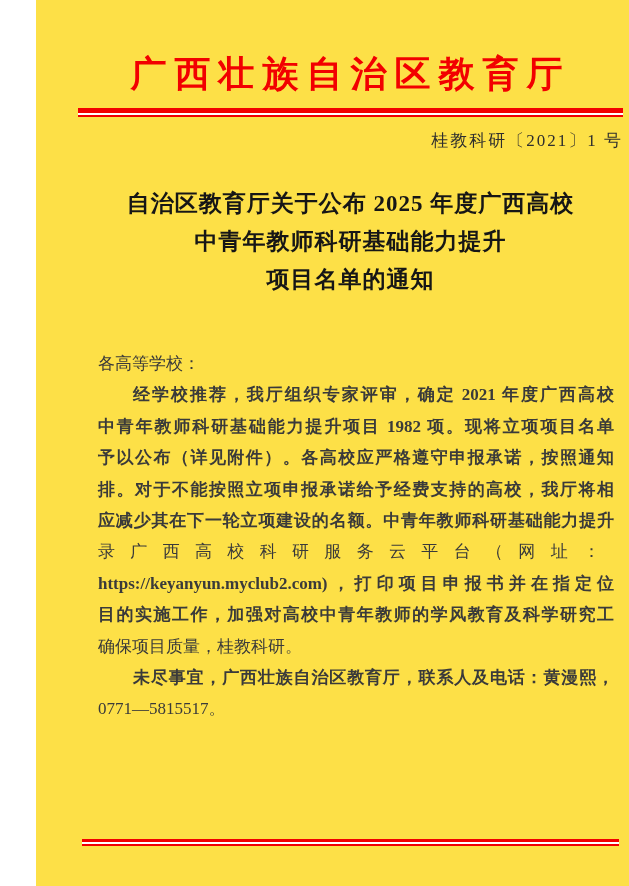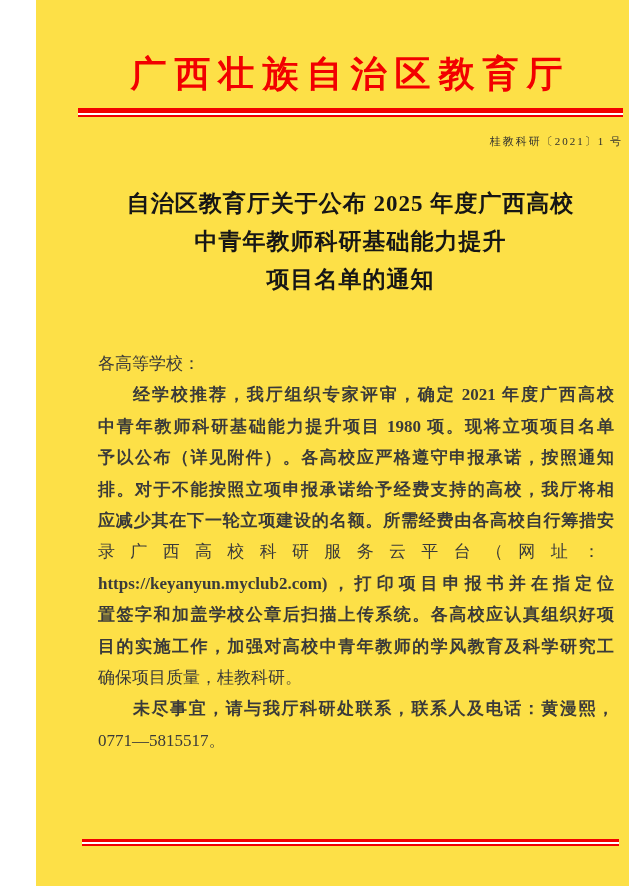--- a/index.html
+++ b/index.html
@@ -50,21 +50,21 @@
     background: #ffffff;
     border-top: 3px solid #f20000;
     border-bottom: 2px solid #f20000;
   }
   .doc-number {
     position: absolute;
     top: 129px;
     left: 42px;
     width: 545px;
     text-align: right;
-    font-size: 11px;
+    font-size: 17px;
     line-height: 24px;
     color: #2e2e2e;
     letter-spacing: 2px;
     white-space: nowrap;
   }
   .notice-title {
     position: absolute;
     top: 185px;
     left: 0;
     width: 629px;
@@ -115,29 +115,28 @@
   <div class="notice-title">
     <div>自治区教育厅关于公布 2025 年度广西高校</div>
     <div>中青年教师科研基础能力提升</div>
     <div>项目名单的通知</div>
   </div>
 
   <div class="body-block">
     <div class="ln">各高等学校：</div>
 
     <div class="ln j ind">经学校推荐，我厅组织专家评审，确定 2021 年度广西高校</div>
-    <div class="ln j">中青年教师科研基础能力提升项目 1980 项。现将立项项目名单</div>
+    <div class="ln j">中青年教师科研基础能力提升项目 1982 项。现将立项项目名单</div>
     <div class="ln j">予以公布（详见附件）。各高校应严格遵守申报承诺，按照通知</div>
     <div class="ln j">排。对于不能按照立项申报承诺给予经费支持的高校，我厅将相</div>
-    <div class="ln j">应减少其在下一轮立项建设的名额。所需经费由各高校自行筹措安</div>
+    <div class="ln j">应减少其在下一轮立项建设的名额。中青年教师科研基础能力提升</div>
     <div class="ln spread">录广西高校科研服务云平台（网址：</div>
     <div class="ln j">https://keyanyun.myclub2.com)，打印项目申报书并在指定位</div>
-    <div class="ln j">置签字和加盖学校公章后扫描上传系统。各高校应认真组织好项</div>
     <div class="ln j">目的实施工作，加强对高校中青年教师的学风教育及科学研究工</div>
     <div class="ln">确保项目质量，桂教科研。</div>
 
-    <div class="ln j ind">未尽事宜，请与我厅科研处联系，联系人及电话：黄漫熙，</div>
+    <div class="ln j ind">未尽事宜，广西壮族自治区教育厅，联系人及电话：黄漫熙，</div>
     <div class="ln">0771—5815517。</div>
   </div>
 
   <div class="rule-bottom"></div>
 
 </div>
 
 </body></html>

